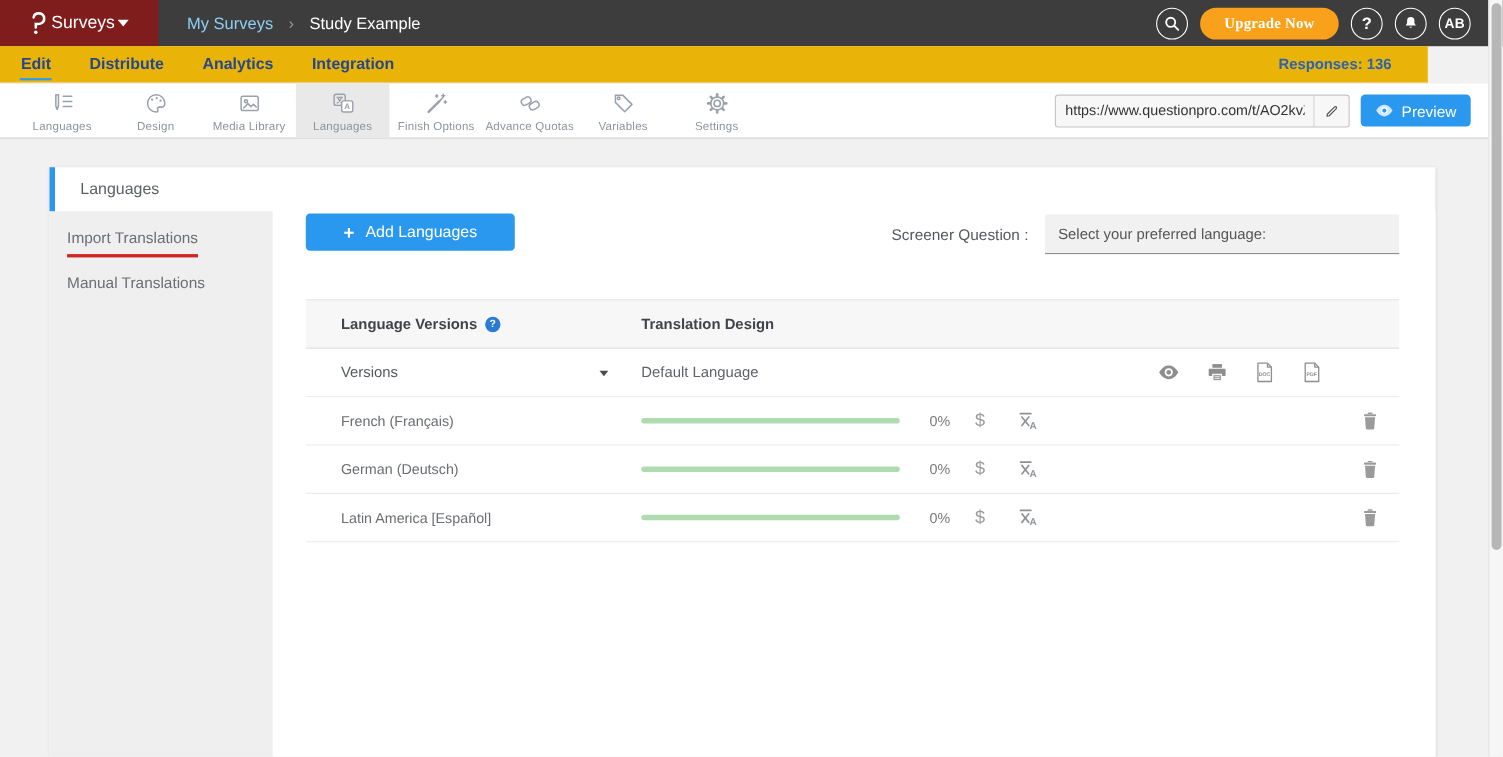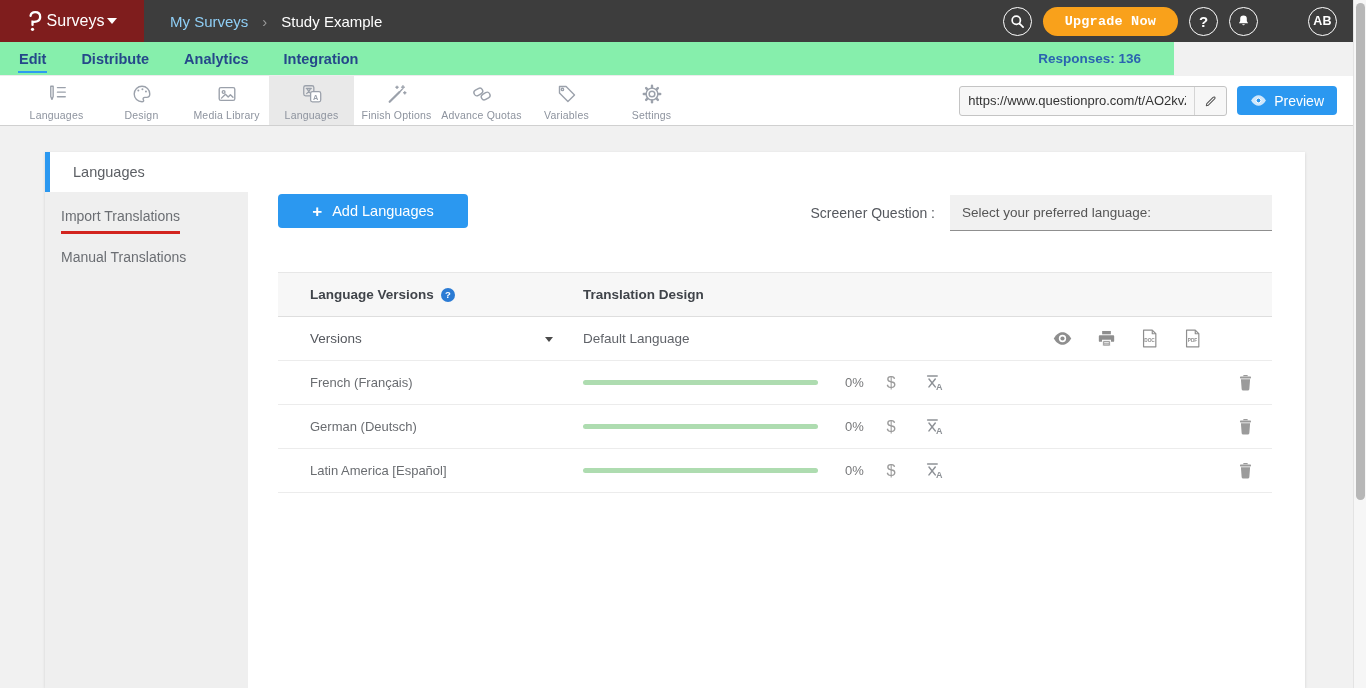--- a/index.html
+++ b/index.html
@@ -30,31 +30,31 @@
   .breadcrumb { display: flex; align-items: center; gap: 14px; margin-left: 26px; font-size: 15px; }
   .crumb-parent { color: #8fcef5; cursor: pointer; }
   .crumb-sep { color: #9b9b9b; font-size: 15px; }
   .crumb-current { color: #ffffff; }
   .topbar-right { margin-left: auto; margin-right: 29px; display: flex; align-items: center; gap: 11px; }
   .tb-circle {
     width: 29px; height: 29px; border: 1.6px solid #fff; border-radius: 50%;
     display: flex; align-items: center; justify-content: center; color: #fff; cursor: pointer;
     font-weight: bold; font-size: 15px; flex: 0 0 auto;
   }
-  .avatar-circle { font-size: 12.5px; letter-spacing: .3px; margin-left: 39px; }
+  .avatar-circle { font-size: 12.5px; letter-spacing: .3px; }
   .upgrade-btn {
     height: 29px; padding: 0 22px; border: none; border-radius: 15px;
     background: #f9a11b; color: #fff; font-weight: bold; font-size: 13.5px;
-    font-family: Liberation Mono, monospace; cursor: pointer; letter-spacing: .2px;
+    font-family: Liberation Serif, serif; cursor: pointer; letter-spacing: .2px;
   }
 
   
   .tabbar {
-    position: absolute; top: 42px; left: 0; width: 1174px; height: 34px;
-    background: #86efac; display: flex; align-items: center; border-bottom: 1px solid #ececec;
+    position: absolute; top: 42px; left: 0; width: 1298px; height: 34px;
+    background: #eab308; display: flex; align-items: center; border-bottom: 1px solid #ececec;
   }
   .tabs { display: flex; gap: 33px; margin-left: 18px; }
   .tab { font-size: 14.5px; font-weight: 600; color: #25488a; cursor: pointer; padding: 6px 1px; }
   .tab.active { border-bottom: 2px solid #2d9bf0; padding-bottom: 4px; }
   .responses { margin-left: auto; margin-right: 33px; color: #2a63b0; font-size: 13.5px; font-weight: 600; }
 
   
   .toolbar {
     position: absolute; top: 76px; left: 0; width: 1366px; height: 50px;
     background: #fff; border-bottom: 1px solid #d0d0d0; display: flex; align-items: stretch;

